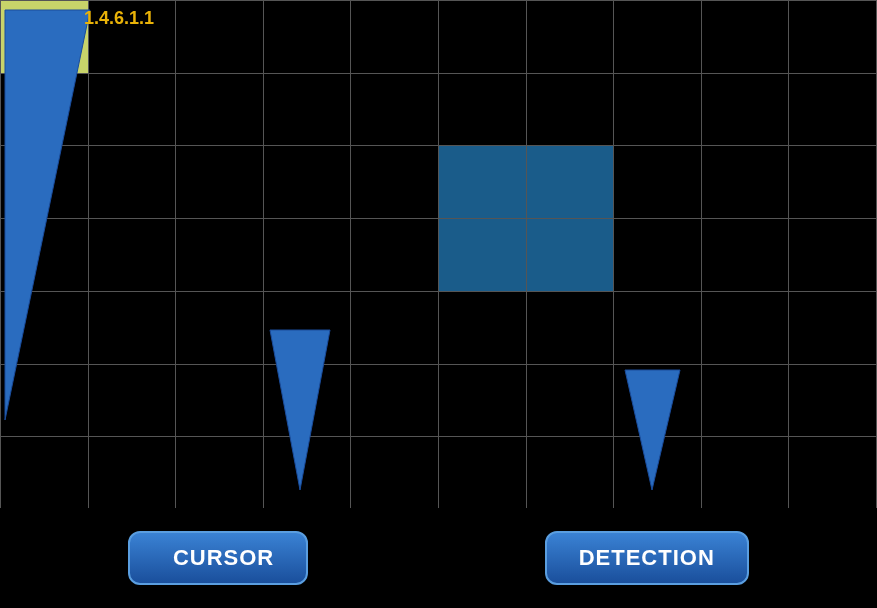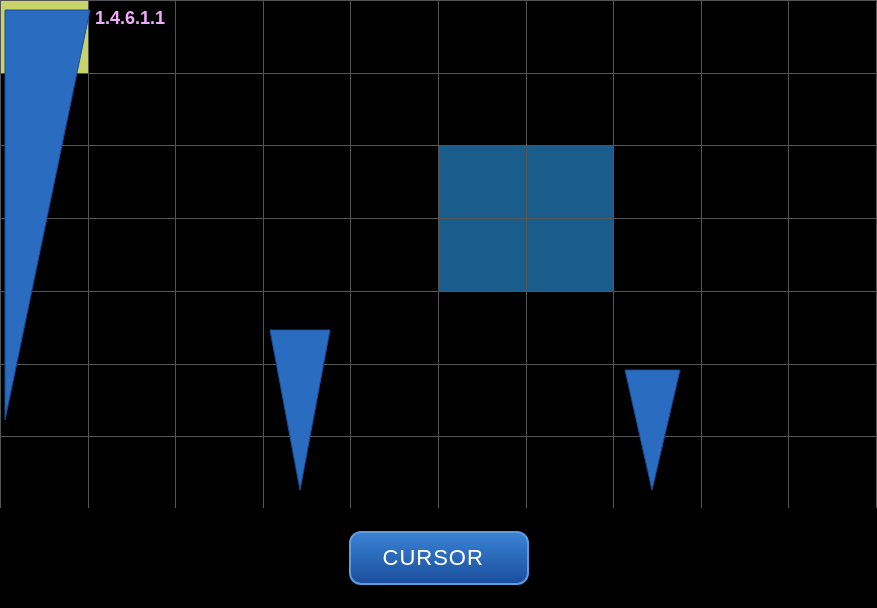--- a/index.html
+++ b/index.html
@@ -36,22 +36,22 @@
       background: #c8d46a;
     }
 
     .grid-cell.highlighted-blue {
       background: #1a5c8a;
     }
 
     .label-text {
       position: absolute;
       top: 8px;
-      left: 95px;
-      color: #f0abfc;
+      left: 84px;
+      color: #eab308;
       font-size: 18px;
       font-weight: bold;
       z-index: 10;
     }
 
     .labels-bar {
       position: absolute;
       bottom: 0;
       left: 0;
       width: 877px;
@@ -62,22 +62,22 @@
       background: #000;
       padding: 0 10px;
     }
 
     .label-badge {
       background: linear-gradient(180deg, #3a82d4 0%, #1a4f9c 100%);
       border-radius: 12px;
       padding: 12px 32px;
       color: #fff;
       font-size: 22px;
-      font-weight: 400;
-      text-align: left;
+      font-weight: 700;
+      text-align: right;
       letter-spacing: 1px;
       border: 2px solid #5a9ee0;
       min-width: 180px;
     }
 
     
     .arrows-layer {
       position: absolute;
       top: 0;
       left: 0;
@@ -177,13 +177,16 @@
 
   <polygon points="270,330 330,330 300,490" fill="#2a6cbf" stroke="#1a4c9c" stroke-width="1"></polygon>
 
   <polygon points="625,370 680,370 652,490" fill="#2a6cbf" stroke="#1a4c9c" stroke-width="1"></polygon>
 </svg>
 
 <div class="labels-bar">
   <div class="label-badge">
     <span>CURSOR</span>
   </div>
+  <div class="label-badge">
+    <span>DETECTION</span>
+  </div>
 </div>
 
 </body></html>

